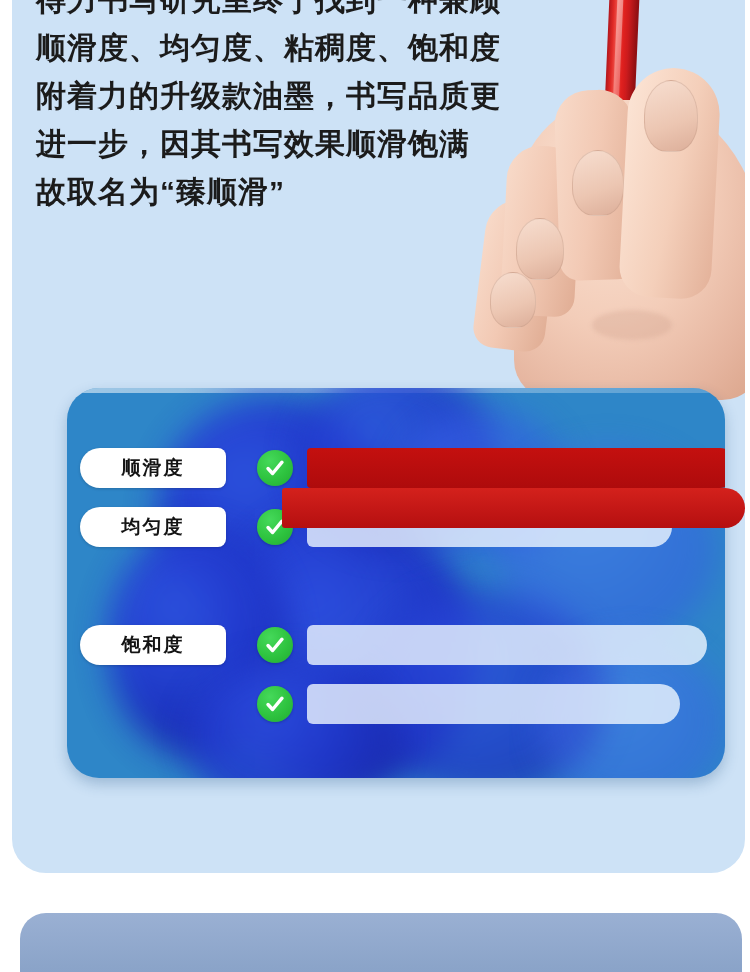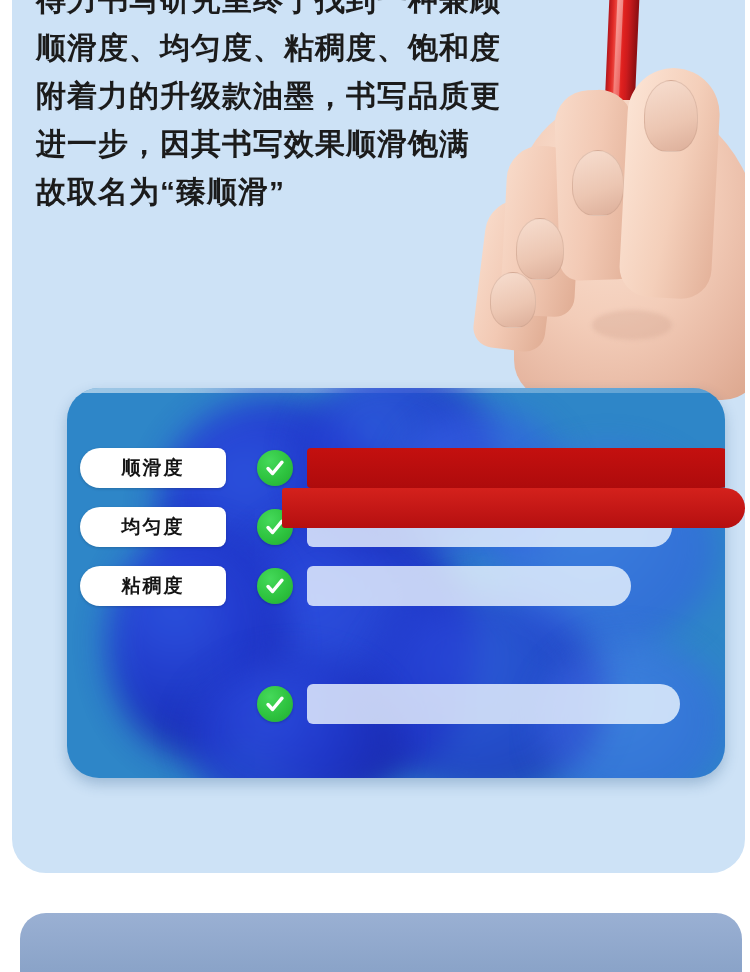--- a/index.html
+++ b/index.html
@@ -228,30 +228,30 @@
         <div class="row" style="top:119px;">
           <div class="pill">均匀度</div>
           <div class="check">
             <svg width="22" height="22" viewBox="0 0 22 22">
                 <path d="M4 11.5 L8.6 16.5 L18 5.2" stroke="#ffffff" stroke-width="3.4" fill="none" stroke-linecap="round" stroke-linejoin="round"></path>
               </svg>
           </div>
           <div class="bar" style="width:365px;"></div>
         </div>
 
-        <div class="row" style="top:178px;">
-          <div class="pill">粘稠度</div>
-          <div class="check">
-            <svg width="22" height="22" viewBox="0 0 22 22">
-                <path d="M4 11.5 L8.6 16.5 L18 5.2" stroke="#ffffff" stroke-width="3.4" fill="none" stroke-linecap="round" stroke-linejoin="round"></path>
-              </svg>
-          </div>
-          <div class="bar" style="width:324px;"></div>
-        </div>
-
+
+        <div class="row" style="top:237px;">
+          <div class="pill">饱和度</div>
+          <div class="check">
+            <svg width="22" height="22" viewBox="0 0 22 22">
+                <path d="M4 11.5 L8.6 16.5 L18 5.2" stroke="#ffffff" stroke-width="3.4" fill="none" stroke-linecap="round" stroke-linejoin="round"></path>
+              </svg>
+          </div>
+          <div class="bar" style="width:400px;"></div>
+        </div>
 
         <div class="row" style="top:296px;">
           <div class="check">
             <svg width="22" height="22" viewBox="0 0 22 22">
                 <path d="M4 11.5 L8.6 16.5 L18 5.2" stroke="#ffffff" stroke-width="3.4" fill="none" stroke-linecap="round" stroke-linejoin="round"></path>
               </svg>
           </div>
           <div class="bar" style="width:373px;"></div>
         </div>
 

